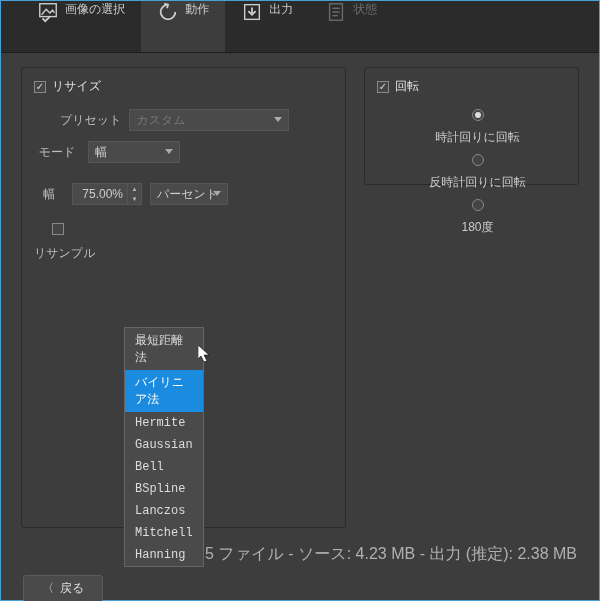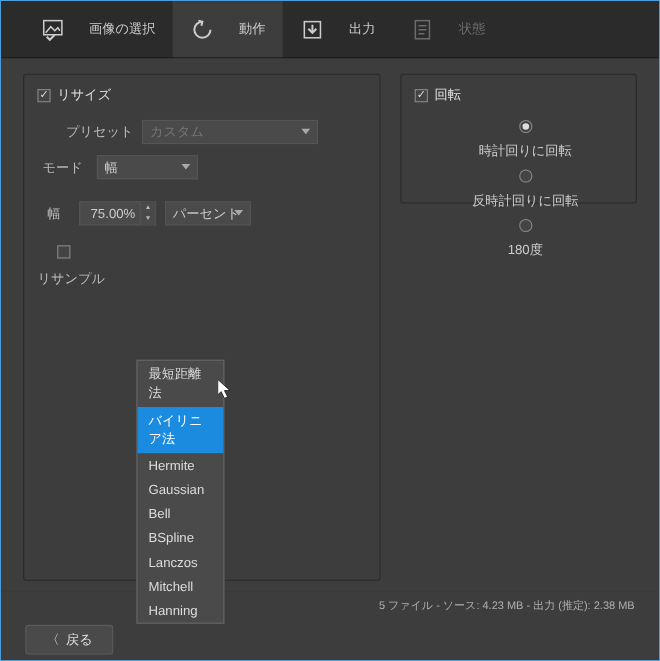--- a/index.html
+++ b/index.html
@@ -1,21 +1,21 @@
 <!DOCTYPE html>
 <html><head>
 <meta charset="utf-8">
 <style>
 * { margin:0; padding:0; box-sizing:border-box; }
 body { font-family: "Yu Gothic UI","Meiryo",sans-serif; font-size:12px; background:#2a2a2a;}
 .window { width:600px; height:601px; background:#2b2b2b; border:1px solid #4a9edb; display:flex; flex-direction:column;}
 .titlebar { height:30px; background:#1b8be0; display:flex; align-items:center; padding:0 8px; color:#fff;}
 .titlebar .icon{ width:16px; height:16px; background:linear-gradient(135deg,#f4d060 0,#f4d060 45%,#e85c3e 55%,#e85c3e 100%); border:1px solid #999; margin-right:8px;}
 .tabs{ display:flex; height:52px; background:#2b2b2b; border-bottom:1px solid #1c1c1c; padding-left:20px;}
-.tab{ display:flex; align-items:center; gap:22px; padding:0 16px; color:#ccc; cursor:pointer;}
+.tab{ display:flex; align-items:flex-start; gap:6px; padding:0 16px; color:#ccc; cursor:pointer;}
 .tab.active{ background:#3d3d3d;}
 .tab.disabled{ color:#6b6b6b;}
 .tab svg{ width:22px; height:22px; }
 .content{ flex:1; background:#3d3d3d; padding:14px 20px 10px 20px; display:flex; gap:18px; position:relative;}
 .panel{ border:1px solid #2a2a2a; border-radius:3px; padding:10px 12px; position:relative;}
 .panel.left{ flex:1;}
 .panel.right{ width:215px; height:118px;}
 .grp-title{ color:#e0e0e0; display:flex; align-items:center; gap:6px; margin-bottom:14px;}
 .check{ width:12px; height:12px; border:1px solid #888; background:#444; display:inline-flex; align-items:center; justify-content:center;}
 .check.on::after{ content:"✓"; color:#ddd; font-size:10px; line-height:1;}
@@ -25,25 +25,25 @@
 .select.dis{ color:#777;}
 .select .caret{ position:absolute; right:6px; top:7px; width:0;height:0;border-left:4px solid transparent;border-right:4px solid transparent;border-top:5px solid #aaa;}
 .spinbox{ display:flex;}
 .spinner{ width:56px; justify-content:flex-end; padding-right:4px;}
 .spin-btns{ display:flex; flex-direction:column; width:14px; border:1px solid #555; border-left:none;}
 .spin-btns div{flex:1;background:#4a4a4a;font-size:6px;color:#bbb;display:flex;align-items:center;justify-content:center;}
 .radio-row{ display:flex; align-items:center; gap:8px; color:#ccc; margin-bottom:8px; margin-left:12px;flex-direction:column;}
 .radio{ width:12px;height:12px;border-radius:50%;border:1px solid #888;background:#444;display:inline-flex;align-items:center;justify-content:center;}
 .radio.on::after{content:"";width:6px;height:6px;border-radius:50%;background:#ddd;}
 .dropdown{ position:absolute; left:123px; top:274px; width:80px; background:#4a4a4a; border:1px solid #666; z-index:10;}
-.dropdown .opt{ padding:4px 10px; color:#ddd; cursor:pointer;}
+.dropdown .opt{ padding:4px 10px; color:#ddd; cursor:pointer;font-family:Liberation Mono, monospace;}
 .dropdown .opt.hover{ background:#1b8be0; color:#ffffff;}
 .cursor-arrow{position:absolute;left:197px;top:292px;z-index:11;}
 .footer{ background:#3d3d3d; height:62px; padding:6px 22px 14px 22px;}
-.status-line{ text-align:right; color:#b0b0b0; font-size:10px; margin-bottom:10px;}
+.status-line{ text-align:right; color:#b0b0b0; font-size:16px; margin-bottom:10px;}
 .back-btn{ display:inline-flex; align-items:center; gap:6px; background:#4a4a4a; border:1px solid #5b5b5b; border-radius:3px; color:#ddd; padding:4px 18px; cursor:pointer;}
 </style>
 </head>
 <body>
 
 <div class="window">
 
   <div class="tabs">
     <div class="tab">
       <svg viewBox="0 0 24 24">

